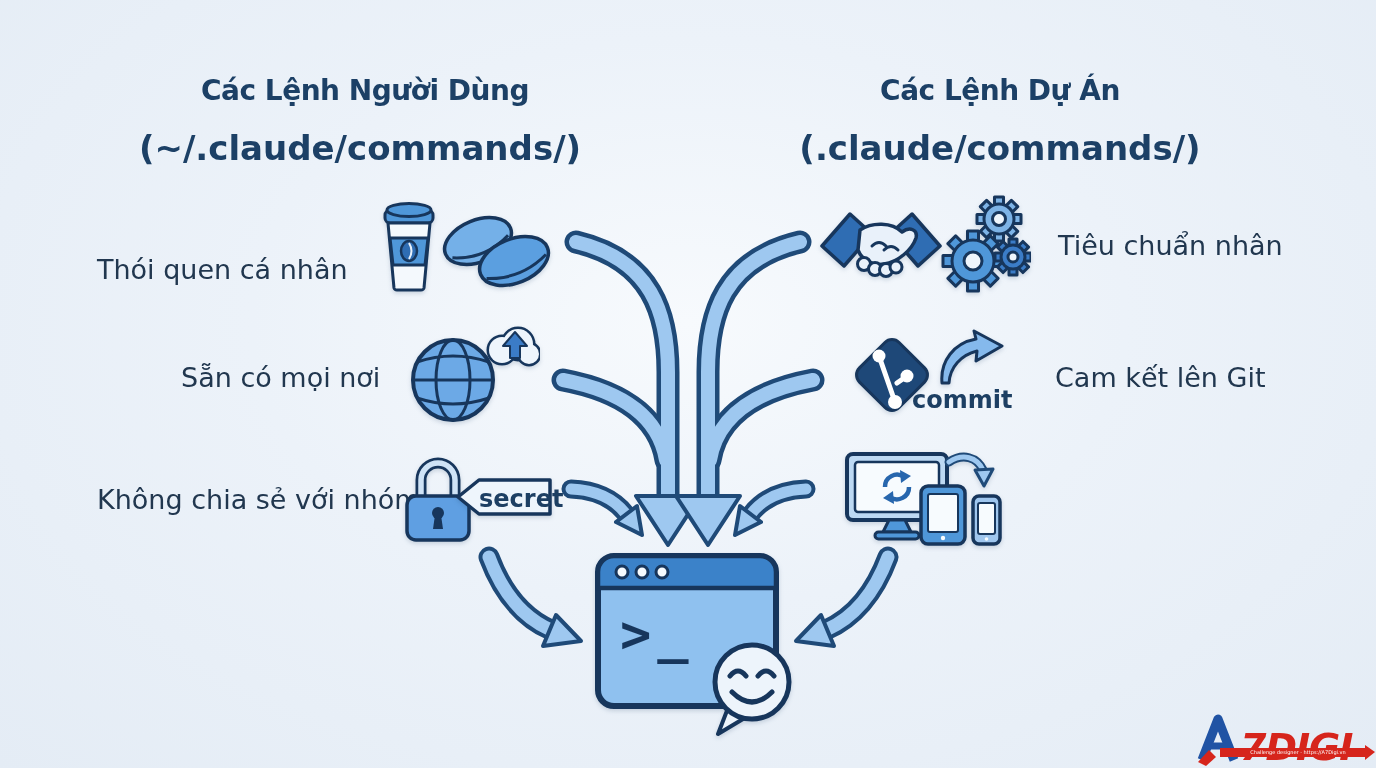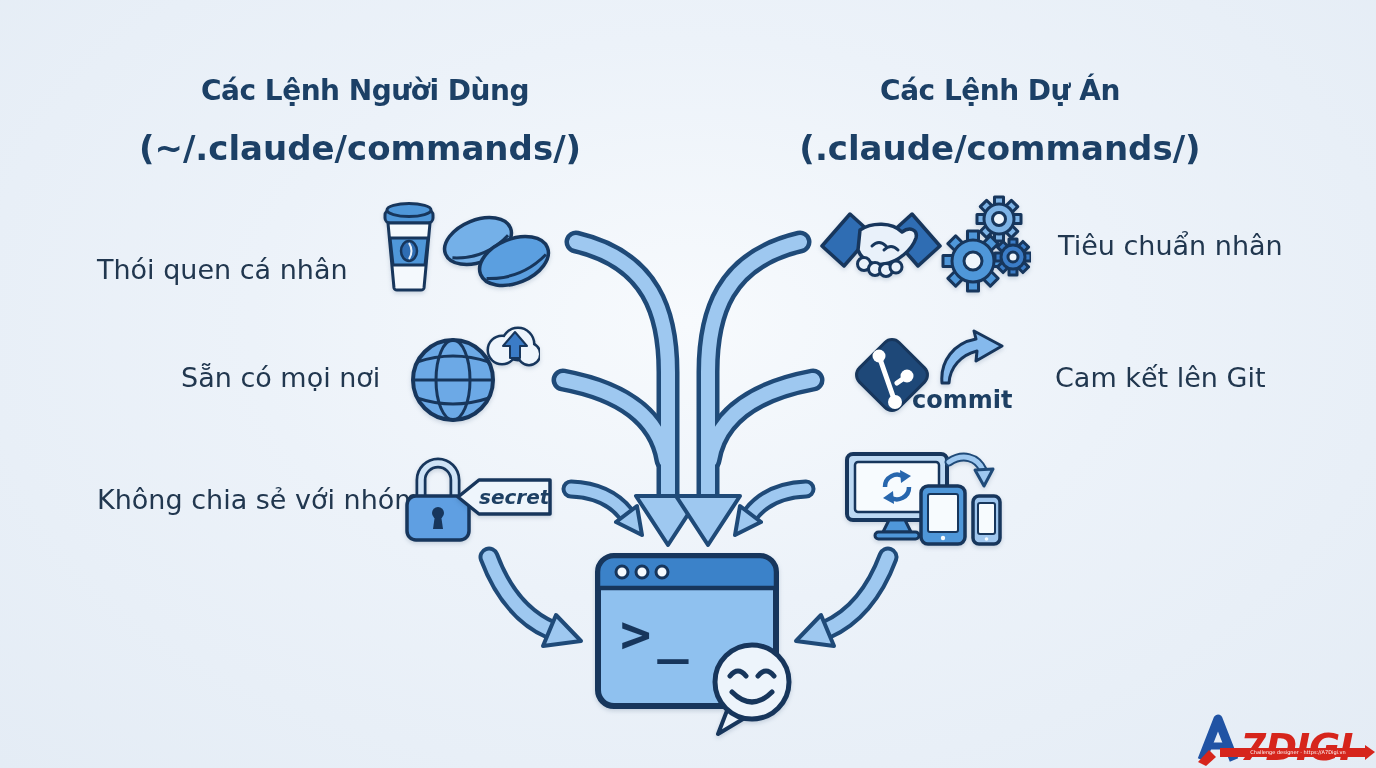--- a/index.html
+++ b/index.html
@@ -121,21 +121,21 @@
     <path d="M19,46 V28 a17,17 0 0 1 34,0 V46" fill="none" stroke="#17365c" stroke-width="11" stroke-linecap="round"></path>
     <path d="M19,46 V28 a17,17 0 0 1 34,0 V46" fill="none" stroke="#cfe3f6" stroke-width="5.5" stroke-linecap="round"></path>
     <rect x="5" y="44" width="62" height="44" rx="9" fill="#5f9fe2" stroke="#17365c" stroke-width="3.5"></rect>
     <circle cx="36" cy="61" r="6" fill="#17365c"></circle>
     <path d="M33,63 h6 l2,14 h-10 z" fill="#17365c"></path>
   </svg>
 
   <svg class="abs icon" style="left:455px;top:477px;" width="100" height="40" viewBox="0 0 100 40">
     <polygon points="3,20 24,3 95,3 95,37 24,37" fill="#eef5fc" stroke="#17365c" stroke-width="3.5" stroke-linejoin="round"></polygon>
   </svg>
-  <div class="abs caption" style="left:479px;top:485px;width:70px;font-size:20px;text-align:center;font-style:italic;">secret</div>
+  <div class="abs caption" style="left:479px;top:485px;width:70px;font-size:24px;text-align:center;">secret</div>
 
   <div class="abs label" style="left:1058px;top:228px;">Tiêu chuẩn nhân</div>
 
   <svg class="abs icon" style="left:820px;top:202px;" width="122" height="85" viewBox="0 0 122 85">
     <polygon points="2,44 30,12 52,32 24,64" fill="#2f6db3" stroke="#17365c" stroke-width="3.5" stroke-linejoin="round"></polygon>
     <polygon points="120,44 92,12 70,32 98,64" fill="#2f6db3" stroke="#17365c" stroke-width="3.5" stroke-linejoin="round"></polygon>
     <path d="M40,28 C52,20 72,20 82,30 C90,24 98,28 96,36 C92,48 78,60 64,62 C52,64 42,58 38,48 Z" fill="#e9f1fa" stroke="#17365c" stroke-width="3.5" stroke-linejoin="round"></path>
     <circle cx="44" cy="62" r="6.5" fill="#e9f1fa" stroke="#17365c" stroke-width="3"></circle>
     <circle cx="55" cy="67" r="6.5" fill="#e9f1fa" stroke="#17365c" stroke-width="3"></circle>
     <circle cx="66" cy="68" r="6.5" fill="#e9f1fa" stroke="#17365c" stroke-width="3"></circle>

